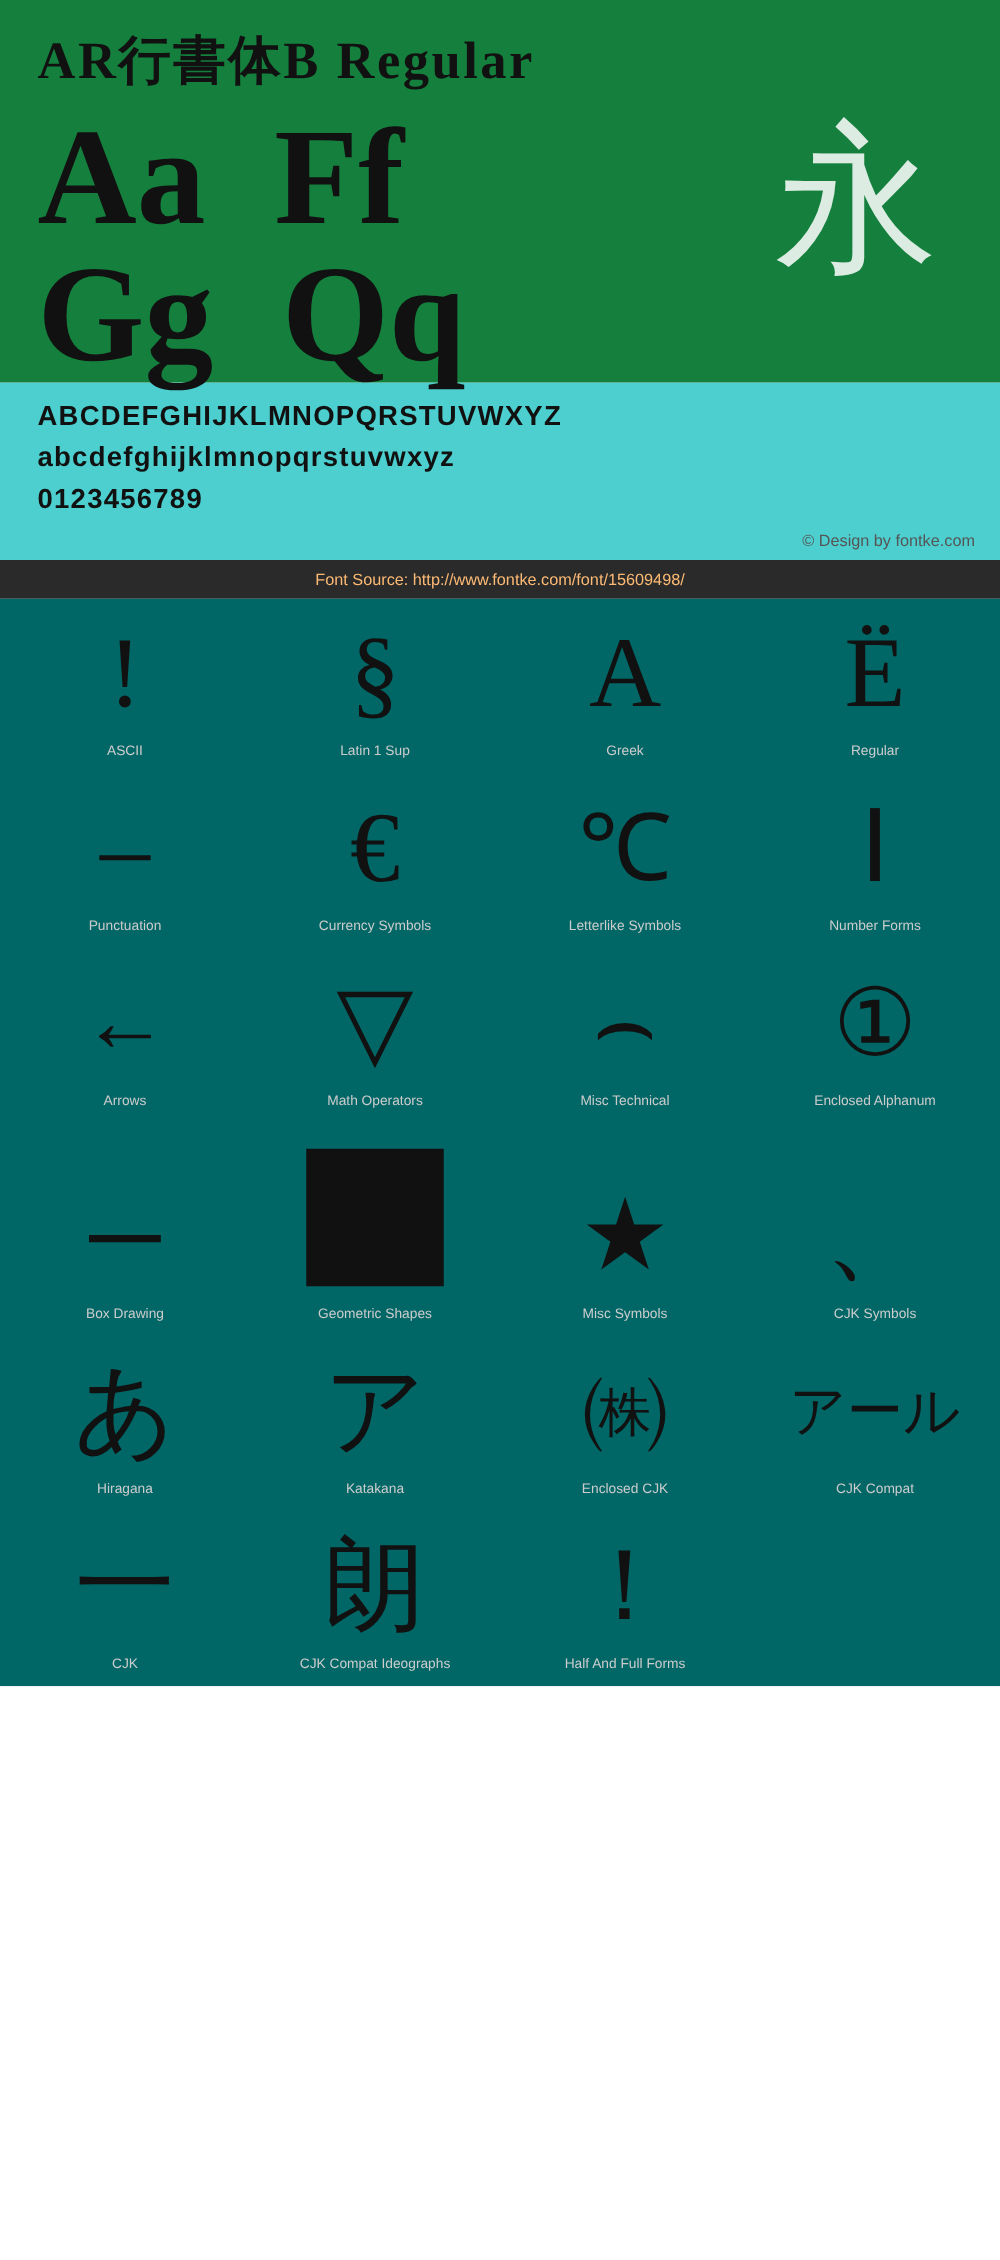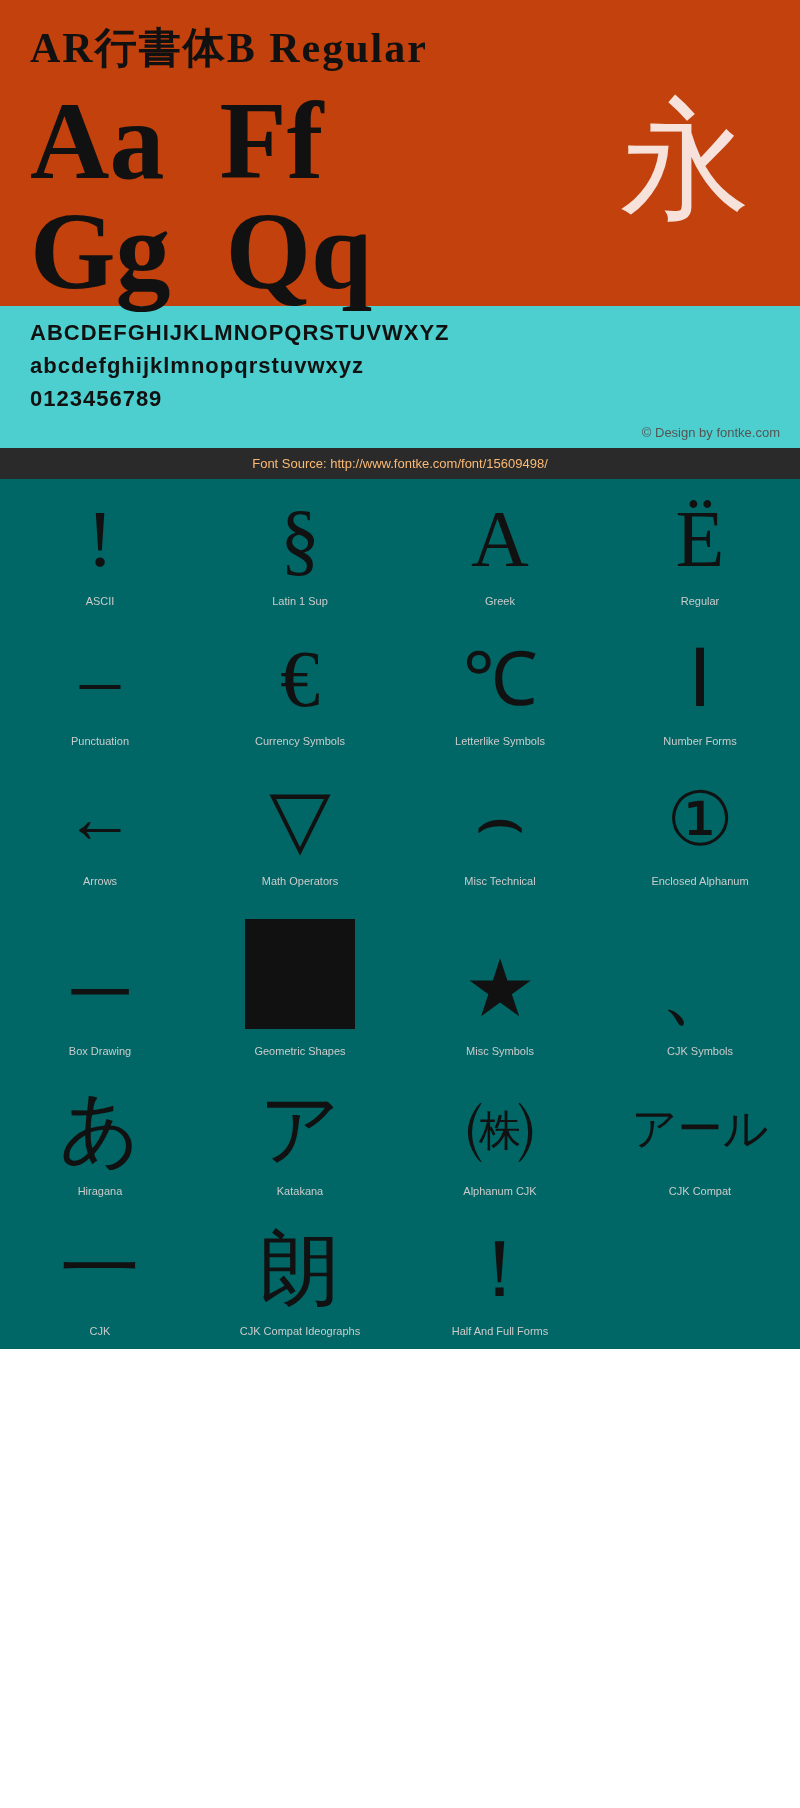--- a/index.html
+++ b/index.html
@@ -1,19 +1,19 @@
 <!DOCTYPE html>
 <html><head>
   <meta charset="utf-8">
   <style>
     * { margin: 0; padding: 0; box-sizing: border-box; }
     body { width: 800px; font-family: serif; }
 
     .header-section {
-      background-color: #c2410c;
+      background-color: #15803d;
       padding: 20px 30px 0 30px;
       position: relative;
     }
 
     .font-title {
       font-size: 42px;
       font-weight: bold;
       color: #111;
       font-family: serif;
       letter-spacing: 2px;
@@ -211,21 +211,21 @@
       <div class="glyph-cell">
         <div class="glyph-symbol" style="font-size: 80px;">あ</div>
         <div class="glyph-label">Hiragana</div>
       </div>
       <div class="glyph-cell">
         <div class="glyph-symbol" style="font-size: 80px;">ア</div>
         <div class="glyph-label">Katakana</div>
       </div>
       <div class="glyph-cell">
         <div class="glyph-symbol" style="font-size: 70px;">㈱</div>
-        <div class="glyph-label">Alphanum CJK</div>
+        <div class="glyph-label">Enclosed CJK</div>
       </div>
       <div class="glyph-cell">
         <div class="glyph-symbol" style="font-size: 45px;">アール</div>
         <div class="glyph-label">CJK Compat</div>
       </div>
       <div class="glyph-cell">
         <div class="glyph-symbol" style="font-size: 80px;">一</div>
         <div class="glyph-label">CJK</div>
       </div>
       <div class="glyph-cell">

